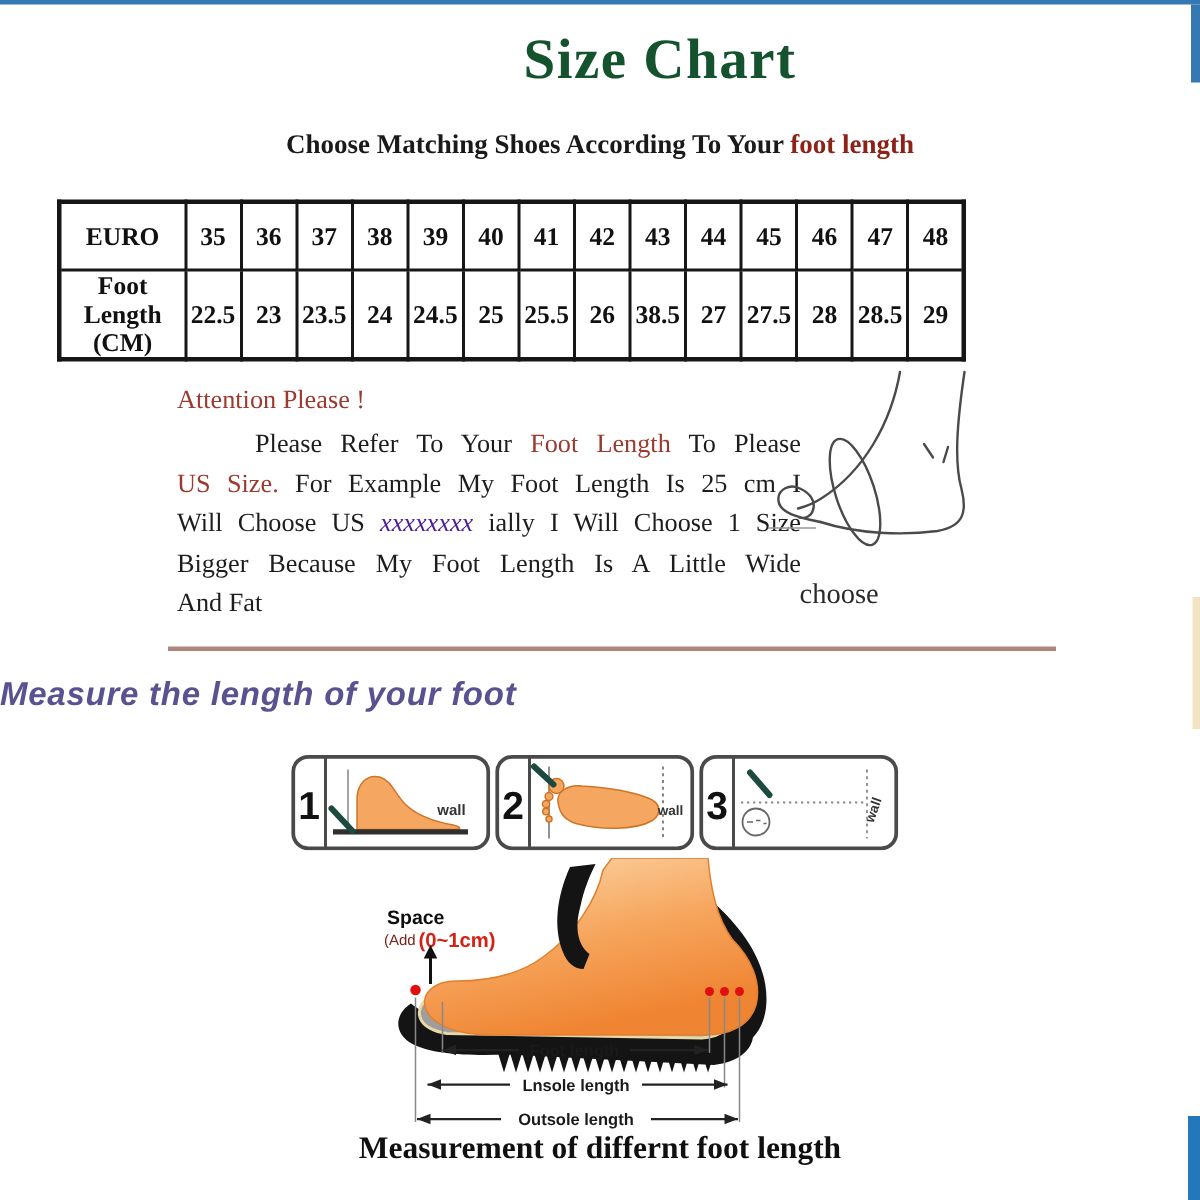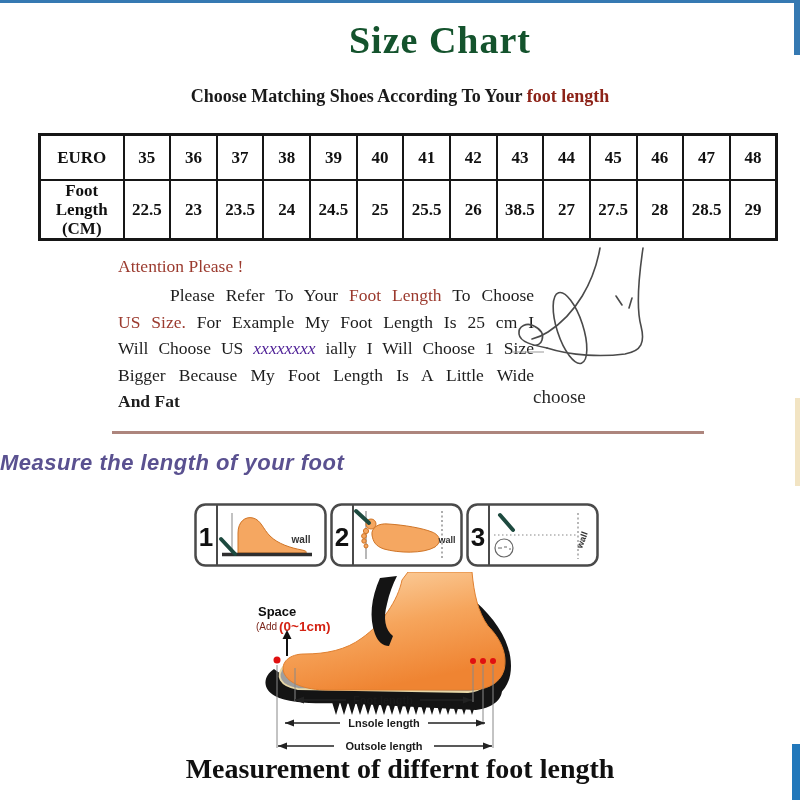--- a/index.html
+++ b/index.html
@@ -11,52 +11,52 @@
   .edge-r1{position:absolute;right:0;top:3px;width:6px;height:52px;background:#3579b2;}
   .edge-r2{position:absolute;right:0;top:398px;width:5px;height:88px;background:#f2e4c3;}
   .edge-r3{position:absolute;right:0;top:744px;width:8px;height:56px;background:#2278bb;}
 
   .title{position:absolute;left:0;top:18px;width:100%;text-align:center;
          font-size:38px;font-weight:bold;color:#14532d;letter-spacing:1px;padding-left:40px;}
   .subtitle{position:absolute;left:0;top:86px;width:100%;text-align:center;
             font-size:18px;font-weight:bold;color:#1a1a1a;}
   .subtitle .hl{color:#8d2318;}
 
-  table.size{position:absolute;left:38px;top:133px;width:740px;border-collapse:collapse;
+  table.size{position:absolute;left:38px;top:133px;width:606px;border-collapse:collapse;
              table-layout:fixed;border:3px solid #161616;}
   table.size th,table.size td{border:2px solid #161616;text-align:center;vertical-align:middle;
              font-weight:bold;color:#111;font-size:17px;padding:0;}
   table.size tr.r1 th,table.size tr.r1 td{height:43px;}
   table.size tr.r2 th,table.size tr.r2 td{height:54px;}
   th.flhdr{font-size:15px;line-height:1.12;white-space:pre-line;}
 
   .attention{position:absolute;left:118px;top:256px;width:416px;font-size:17.5px;color:#1d1d1d;}
   .attention .head{color:#9b3a2e;margin:0 0 5px 0;}
   .attention .ln{line-height:26.5px;text-align:justify;text-align-last:justify;}
   .attention .ln.first{padding-left:52px;}
-  .attention .ln.last{text-align-last:left;font-weight:bold;}
+  .attention .ln.last{text-align-last:left;}
   .dred{color:#9b3a2e;}
   .red{color:#4c1d95;font-style:italic;}
 
   .sketch{position:absolute;left:512px;top:246px;}
   .sketch-caption{position:absolute;left:533px;top:386px;width:140px;text-align:left;
                   font-size:19px;color:#2a2a2a;line-height:21px;}
 
   .divider{position:absolute;left:112px;top:431px;width:592px;height:3px;background:#ad857d;}
 
   .measure-heading{position:absolute;left:0;top:450px;width:100%;text-align:left;
     font-family:"Liberation Sans",sans-serif;font-weight:bold;font-style:italic;
     font-size:22px;color:#5a5190;letter-spacing:.5px;}
 
   .panels{position:absolute;left:194px;top:503px;display:flex;gap:3px;}
 
   .big-diagram{position:absolute;left:230px;top:572px;}
 
   .bottom-caption{position:absolute;left:0;top:753px;width:100%;text-align:center;
-                  font-size:28px;font-weight:bold;color:#101010;}
+                  font-size:21px;font-weight:bold;color:#101010;}
 
   svg text{font-family:"Liberation Sans",sans-serif;}
 </style>
 </head>
 <body>
 
 <div class="page">
 
   <div class="edge-top"></div>
   <div class="edge-r1"></div>
@@ -106,21 +106,21 @@
       <td>27.5</td>
       <td>28</td>
       <td>28.5</td>
       <td>29</td>
     </tr>
   </tbody>
     </table>
 
   <div class="attention">
     <div class="head">Attention Please !</div>
-    <div class="ln first"><span>Please Refer To Your </span><span class="dred">Foot Length</span><span> To Choose</span></div>
+    <div class="ln first"><span>Please Refer To Your </span><span class="dred">Foot Length</span><span> To Please</span></div>
     <div class="ln"><span class="dred">US Size.</span><span> For Example My Foot Length Is 25 cm I</span></div>
     <div class="ln"><span>Will Choose US </span><span class="red">xxxxxxxx</span><span> ially I Will Choose 1 Size</span></div>
     <div class="ln">Bigger Because My Foot Length Is A Little Wide</div>
     <div class="ln last">And Fat</div>
   </div>
 
   <svg class="sketch" width="195" height="148" viewBox="0 0 195 148">
     <g fill="none" stroke="#4a4a4a" stroke-width="1.6" stroke-linecap="round">
       <path d="M131,2 C126,36 124,62 129,80 C133,96 130,105 113,108 C90,111 60,110 35,102"></path>
       <path d="M88,2 C82,36 64,68 36,86 C30,90 24,92 20,93"></path>

